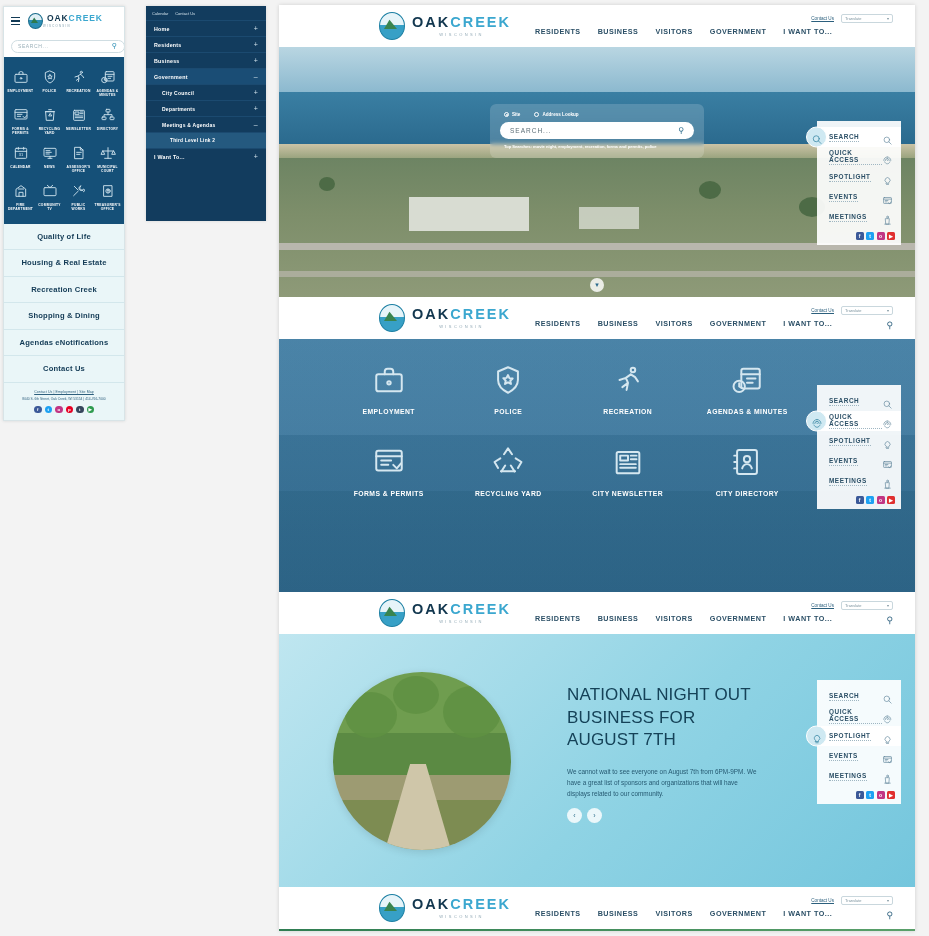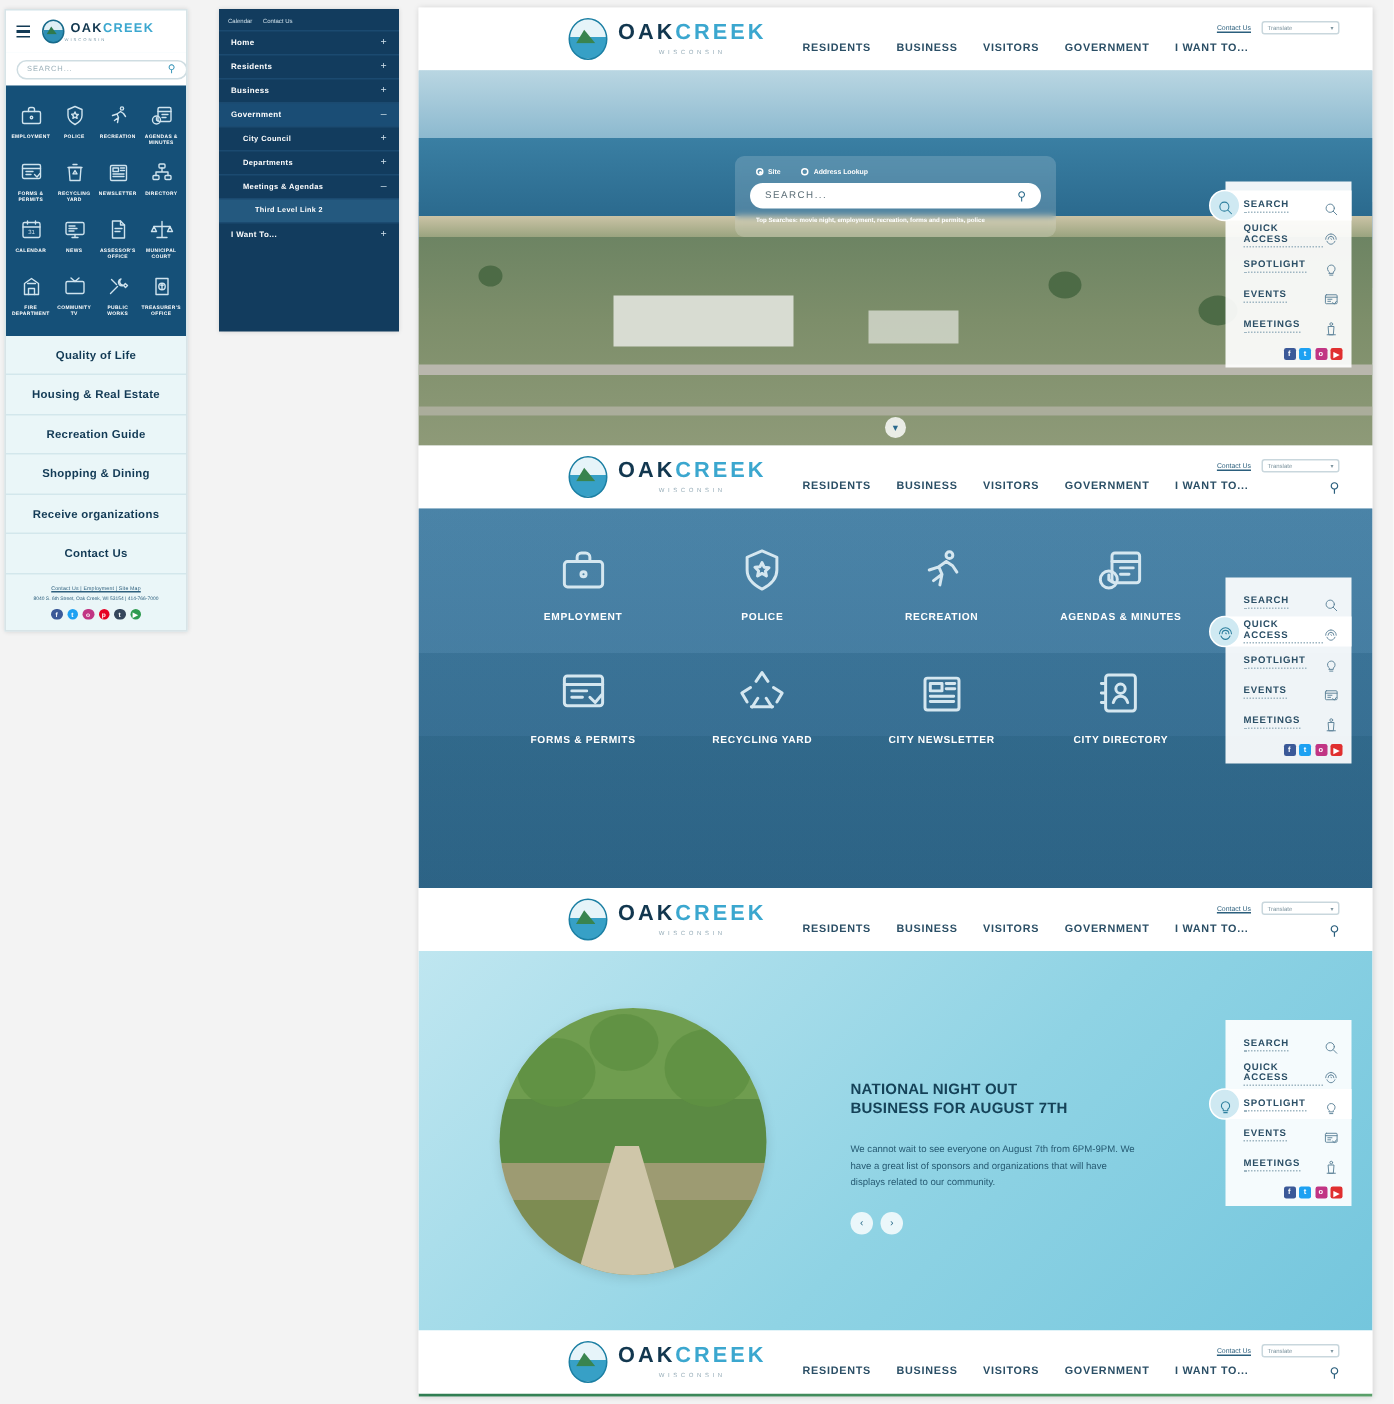--- a/index.html
+++ b/index.html
@@ -153,21 +153,21 @@
   
   .sl-section{ height:253px; position:relative; overflow:hidden;
      background:linear-gradient(135deg,#bfe6f0,#8fd3e4 55%,#74c6dd);}
   .sl-photo{ position:absolute; left:54px; top:38px; width:178px; height:178px; border-radius:50%;
      overflow:hidden; box-shadow:0 2px 8px rgba(0,0,0,.12);
      background:linear-gradient(to bottom,#6f9d4f 0 34%,#5b8a43 34% 58%,#9d9b72 58% 72%,#7d8c52 72% 100%);}
   .sl-photo .trail{ position:absolute; left:52px; top:92px; width:66px; height:86px;
      background:#cfc6a9; clip-path:polygon(38% 0,62% 0,100% 100%,0 100%); }
   .sl-photo .leaf{ position:absolute; border-radius:50%; background:#5f9142; opacity:.85;}
   .sl-text{ position:absolute; left:288px; top:50px; width:195px;}
-  .sl-title{ font-size:10px; font-weight:bold; color:#154258; line-height:1.33; letter-spacing:.15px;margin-top:36px;}
+  .sl-title{ font-size:17px; font-weight:normal; color:#154258; line-height:1.33; letter-spacing:.15px;}
   .sl-body{ margin-top:14px; font-size:6.4px; color:#265a72; line-height:1.75;}
   .sl-arrows{ position:absolute; left:288px; top:498px; display:flex; gap:5px;}
   .arrow{ width:15px;height:15px;border-radius:50%;background:rgba(255,255,255,.82);
      display:flex;align-items:center;justify-content:center;font-size:7px;color:#2e6f8c;}
   .greenbar{ height:10px; background:linear-gradient(to right,#2f7d52,#5aa06a);}
 </style>
 </head>
 <body>
 
 <div class="mobile-panel">
@@ -323,23 +323,23 @@
               <circle cx="12" cy="12" r="3.2" fill="none" stroke="currentColor" stroke-width="1.4" stroke-linecap="round" stroke-linejoin="round"></circle>
               <path d="M12 9.6v4.8M10.8 10.8h2.4" fill="none" stroke="currentColor" stroke-width="1.4" stroke-linecap="round" stroke-linejoin="round"></path>
             </svg></span>
           <span class="lb">TREASURER'S OFFICE</span>
         </div>
       </div>
     </div>
   <div class="mp-links" id="mp-links">
       <div class="mp-link">Quality of Life</div>
       <div class="mp-link">Housing &amp; Real Estate</div>
-      <div class="mp-link">Recreation Guide</div>
+      <div class="mp-link">Recreation Creek</div>
       <div class="mp-link">Shopping &amp; Dining</div>
-      <div class="mp-link">Receive organizations</div>
+      <div class="mp-link">Agendas eNotifications</div>
       <div class="mp-link">Contact Us</div>
     </div>
   <div class="mp-foot">
     <div class="fl"><span>Contact Us  |  Employment  |  Site Map</span></div>
     <div class="addr">8040 S. 6th Street, Oak Creek, WI 53154  |  414-766-7000</div>
     <div class="socials" id="mp-socials">
         <div class="soc" style="background: rgb(59, 89, 152);">f</div>
         <div class="soc" style="background: rgb(29, 161, 242);">t</div>
         <div class="soc" style="background: rgb(193, 53, 132);">o</div>
         <div class="soc" style="background: rgb(230, 0, 35);">p</div>

